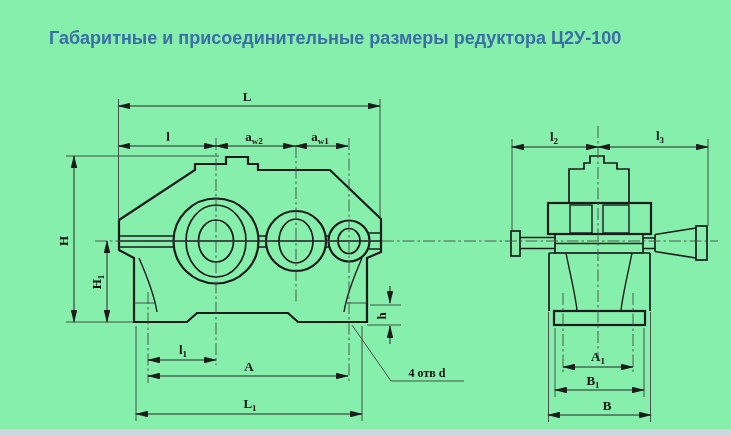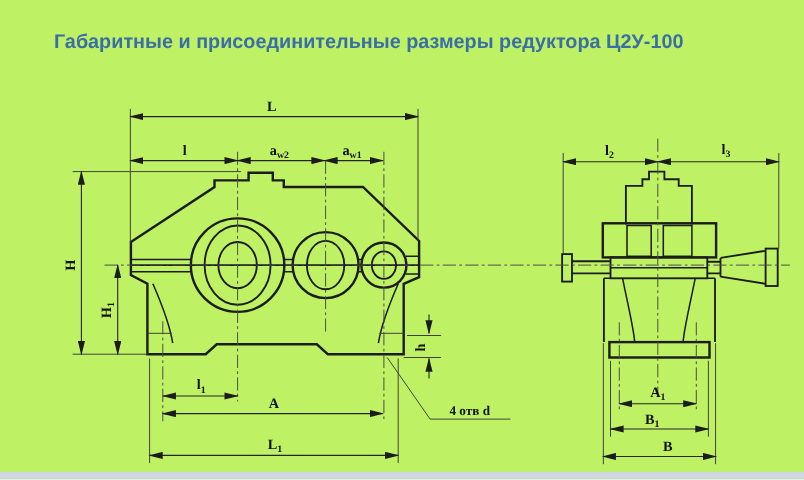--- a/index.html
+++ b/index.html
@@ -1,16 +1,16 @@
 <!DOCTYPE html>
 <html><head>
 <meta charset="utf-8">
 <style>
   html,body{margin:0;padding:0;background:#fff;}
-  #stage{position:relative;width:731px;height:436px;background:#bef264;overflow:hidden;
+  #stage{position:relative;width:731px;height:436px;background:#86efac;overflow:hidden;
          font-family:"Liberation Sans",sans-serif;}
   #page-title{position:absolute;left:49px;top:27px;margin:0;font-size:18px;line-height:22px;
               font-weight:bold;color:#3b6da7;letter-spacing:0px;}
   svg{position:absolute;left:0;top:0;}
   .outline{stroke:#1c1c1c;stroke-width:2.2;fill:none;stroke-linejoin:miter;stroke-linecap:square;}
   .med{stroke:#1c1c1c;stroke-width:1.7;fill:none;}
   .med2{stroke:#1c1c1c;stroke-width:1.4;fill:none;}
   .split{stroke:#1c1c1c;stroke-width:1.6;fill:none;}
   .thin{stroke:#3f3f3f;stroke-width:0.9;fill:none;}
   .cl{stroke:#4a4a4a;stroke-width:0.9;fill:none;stroke-dasharray:12 3 2.5 3;}

